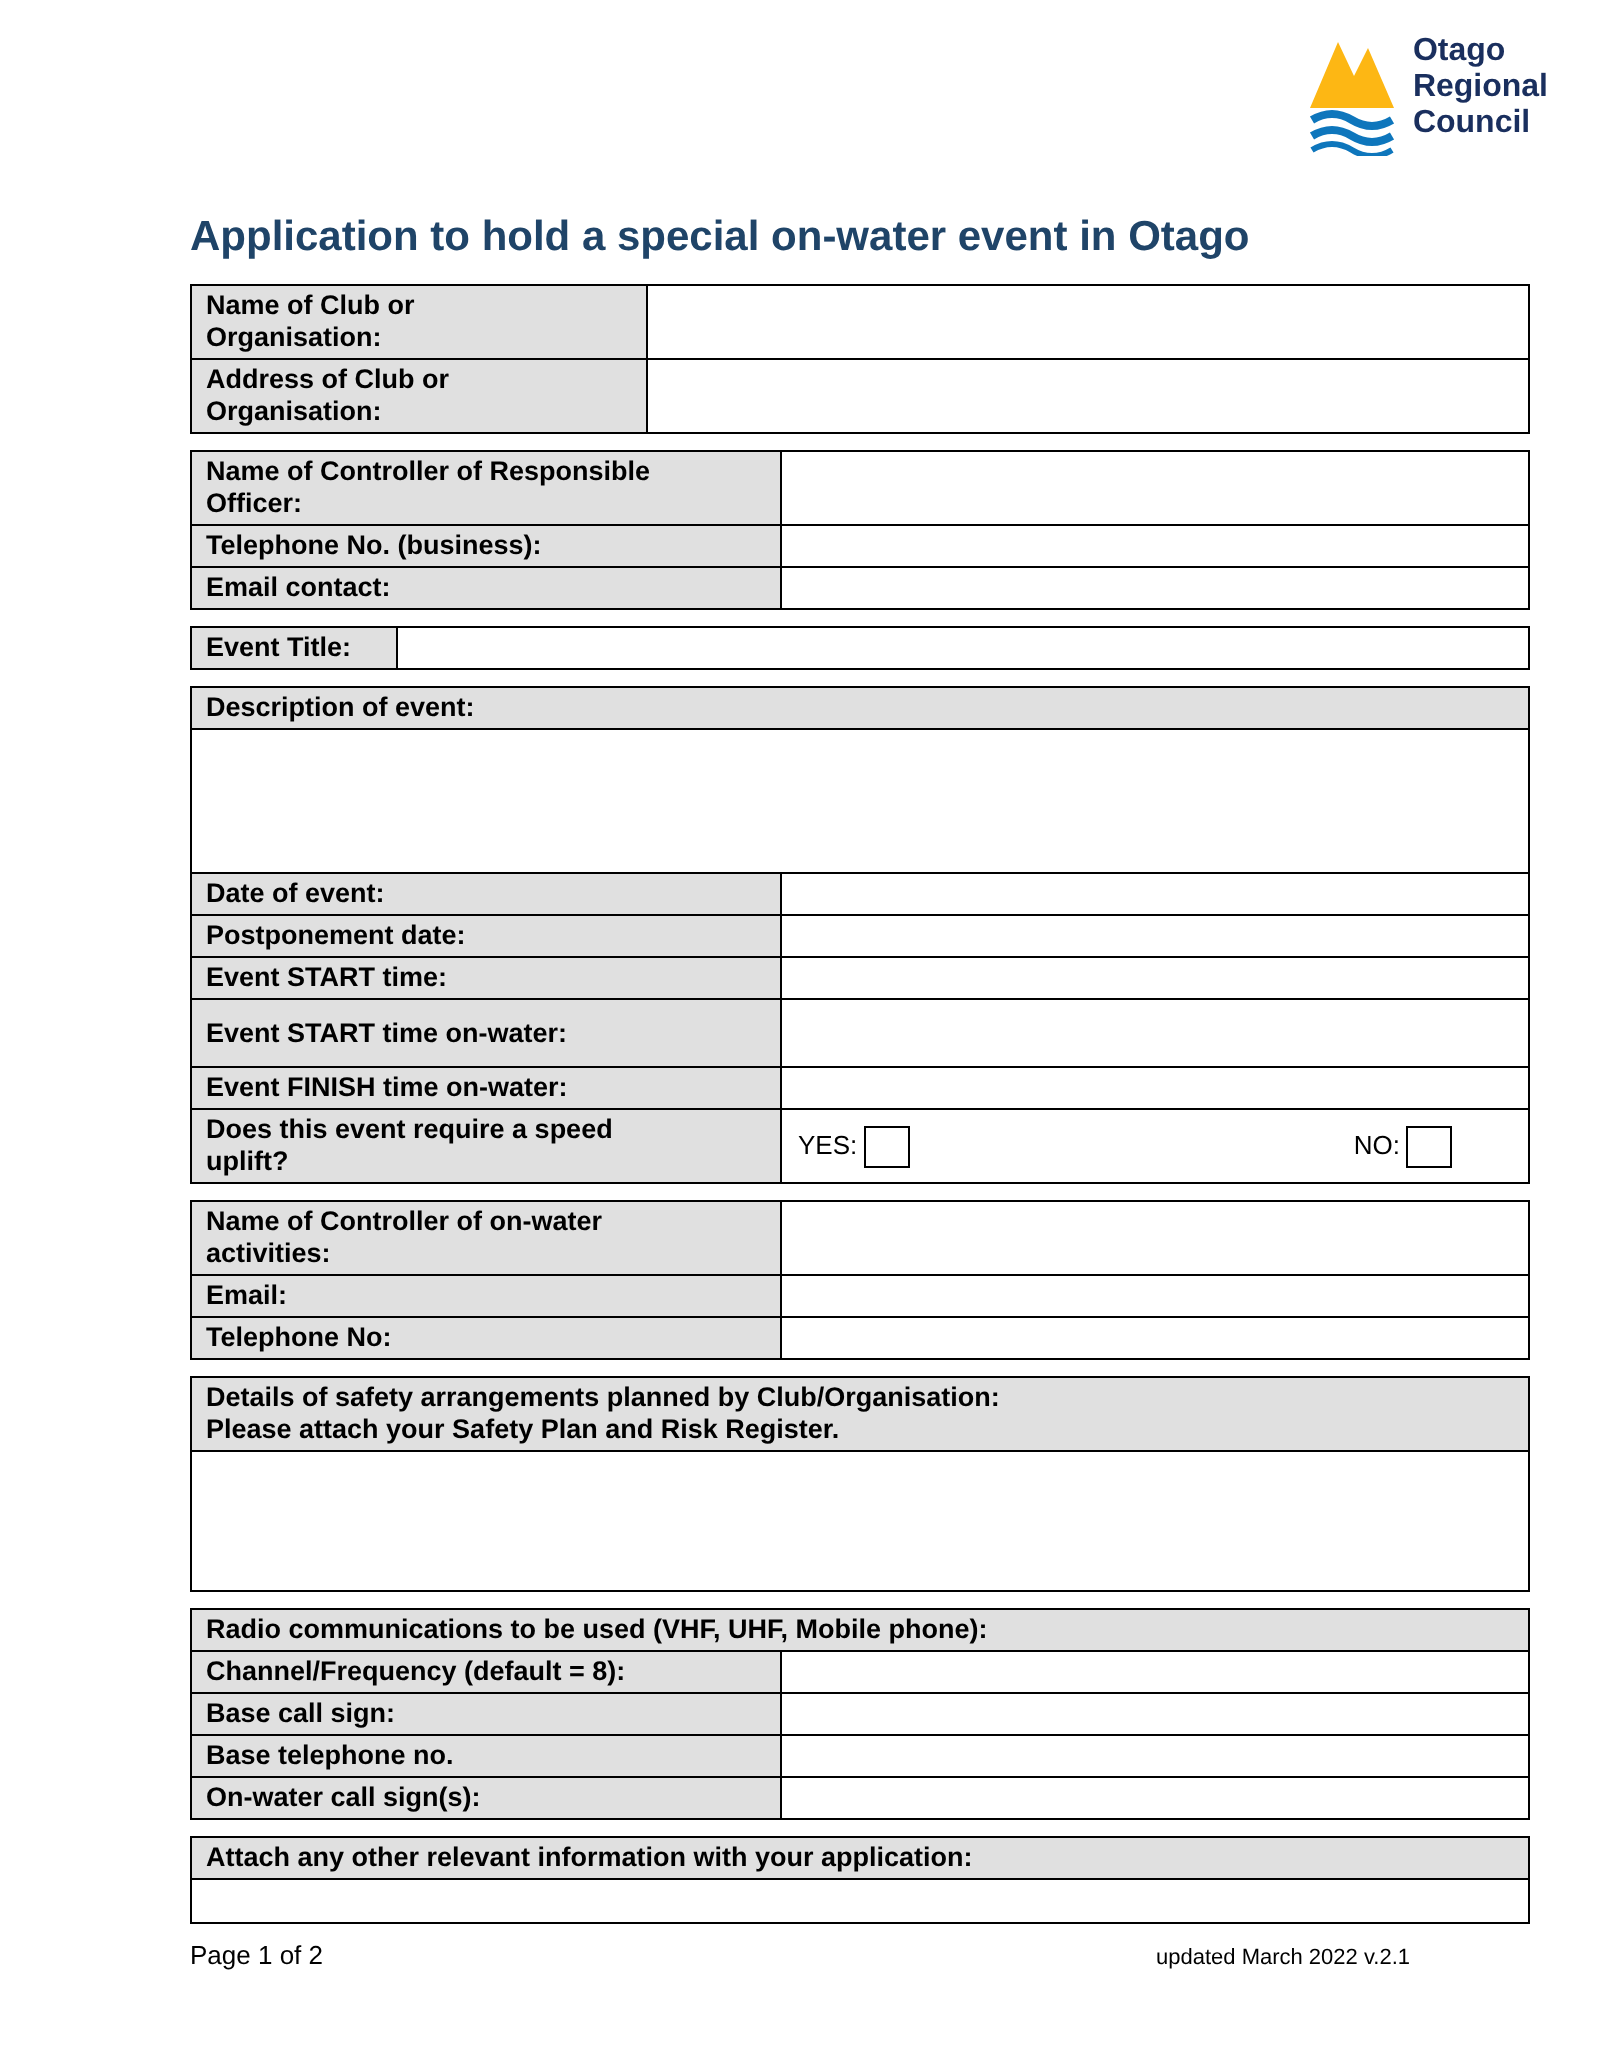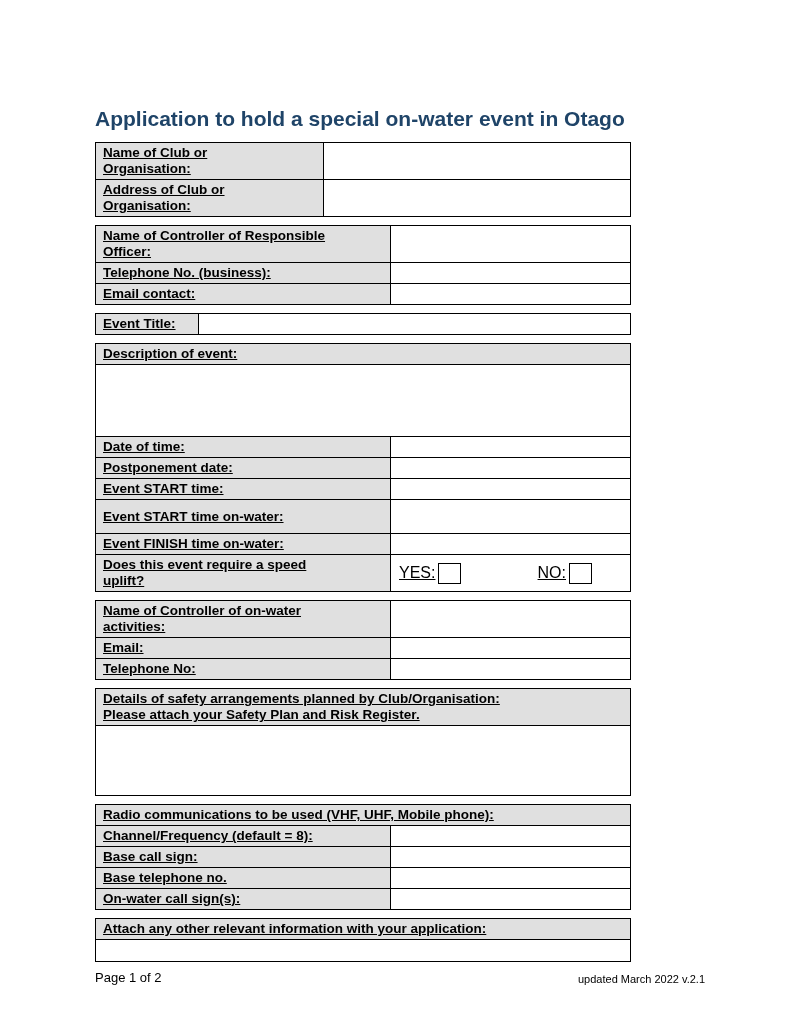--- a/index.html
+++ b/index.html
@@ -8,49 +8,62 @@
     position:relative; width:800px; height:1035px; background:#ffffff;
     font-family:"Liberation Sans", sans-serif; color:#000; overflow:hidden;
   }
   
   .logo { position:absolute; top:14px; right:26px; display:flex; align-items:flex-start; gap:7px; }
   .logo-text { font-weight:bold; color:#1A2F5E; font-size:16px; line-height:18px; padding-top:3px; }
   
   .title { position:absolute; top:107px; left:95px; font-size:21px; font-weight:bold; color:#1F4468; }
   
   .form { position:absolute; top:142px; left:95px; width:610px; }
-  table { border-collapse:collapse; table-layout:fixed; width:536px; margin-top:8px;text-decoration:underline; }
+  table { border-collapse:collapse; table-layout:fixed; width:670px; margin-top:8px; }
   table.first { margin-top:0; }
   td { border:1px solid #000; font-size:13.5px; line-height:16px; vertical-align:top; padding:2px 7px; }
   td.lbl, td.hdr { background:#E0E0E0; font-weight:bold; white-space:pre-line; }
   td.input, td.box { background:#ffffff; }
   tr.r1 td { height:19px; }
   tr.r2 td { height:36px; }
   tr.ronw td { height:34px; }
   td.vmid { vertical-align:middle; }
   td.descbox { height:72px; }
   td.safetyhdr { height:35px; }
   td.safetybox { height:70px; }
   td.attachbox { height:22px; }
   
   td.checks { vertical-align:middle; padding:0 8px; }
   .checks-inner { display:flex; align-items:center; width:100%; }
   .chk-group { display:flex; align-items:center; }
   .chk-group.no-group { margin-left:auto; margin-right:30px; }
-  .chk-label { font-size:16px; }
+  .chk-label { font-size:13px; }
   .chk-box { width:23px; height:21px; border:1px solid #000; background:#fff; margin-left:3px; }
   
   .footer-left { position:absolute; left:95px; top:970px; font-size:13px; }
   .footer-right { position:absolute; right:95px; top:973px; font-size:11px; }
 </style>
 </head>
 <body>
 
 <div class="sheet">
 
+  <div class="logo">
+    <svg width="46" height="64" viewBox="0 0 46 64">
+      <polygon points="2,40 16,7 24,24 31,10 44,40" fill="#FDB714"></polygon>
+      <path d="M3 46 Q 13 40 23 46 T 43 46" stroke="#0E76BC" stroke-width="4" fill="none"></path>
+      <path d="M3 54 Q 13 48 23 54 T 43 54" stroke="#0E76BC" stroke-width="4" fill="none"></path>
+      <path d="M3 61 Q 13 55 23 61 T 43 61" stroke="#0E76BC" stroke-width="3" fill="none"></path>
+    </svg>
+    <div class="logo-text">
+      <div>Otago</div>
+      <div>Regional</div>
+      <div>Council</div>
+    </div>
+  </div>
 
   <h1 class="title">Application to hold a special on-water event in Otago</h1>
 
   <div class="form">
 
     <table class="first">
       <colgroup>
           <col style="width:228px">
           <col>
         </colgroup>
@@ -109,21 +122,21 @@
           <col>
         </colgroup>
       <tbody>
           <tr class="r1">
         <td class="hdr" colspan="2">Description of event:</td>
       </tr>
       <tr>
         <td class="box descbox" colspan="2"></td>
       </tr>
       <tr class="r1">
-        <td class="lbl">Date of time:</td>
+        <td class="lbl">Date of event:</td>
         <td class="input"></td>
       </tr>
       <tr class="r1">
         <td class="lbl">Postponement date:</td>
         <td class="input"></td>
       </tr>
       <tr class="r1">
         <td class="lbl">Event START time:</td>
         <td class="input"></td>
       </tr>

